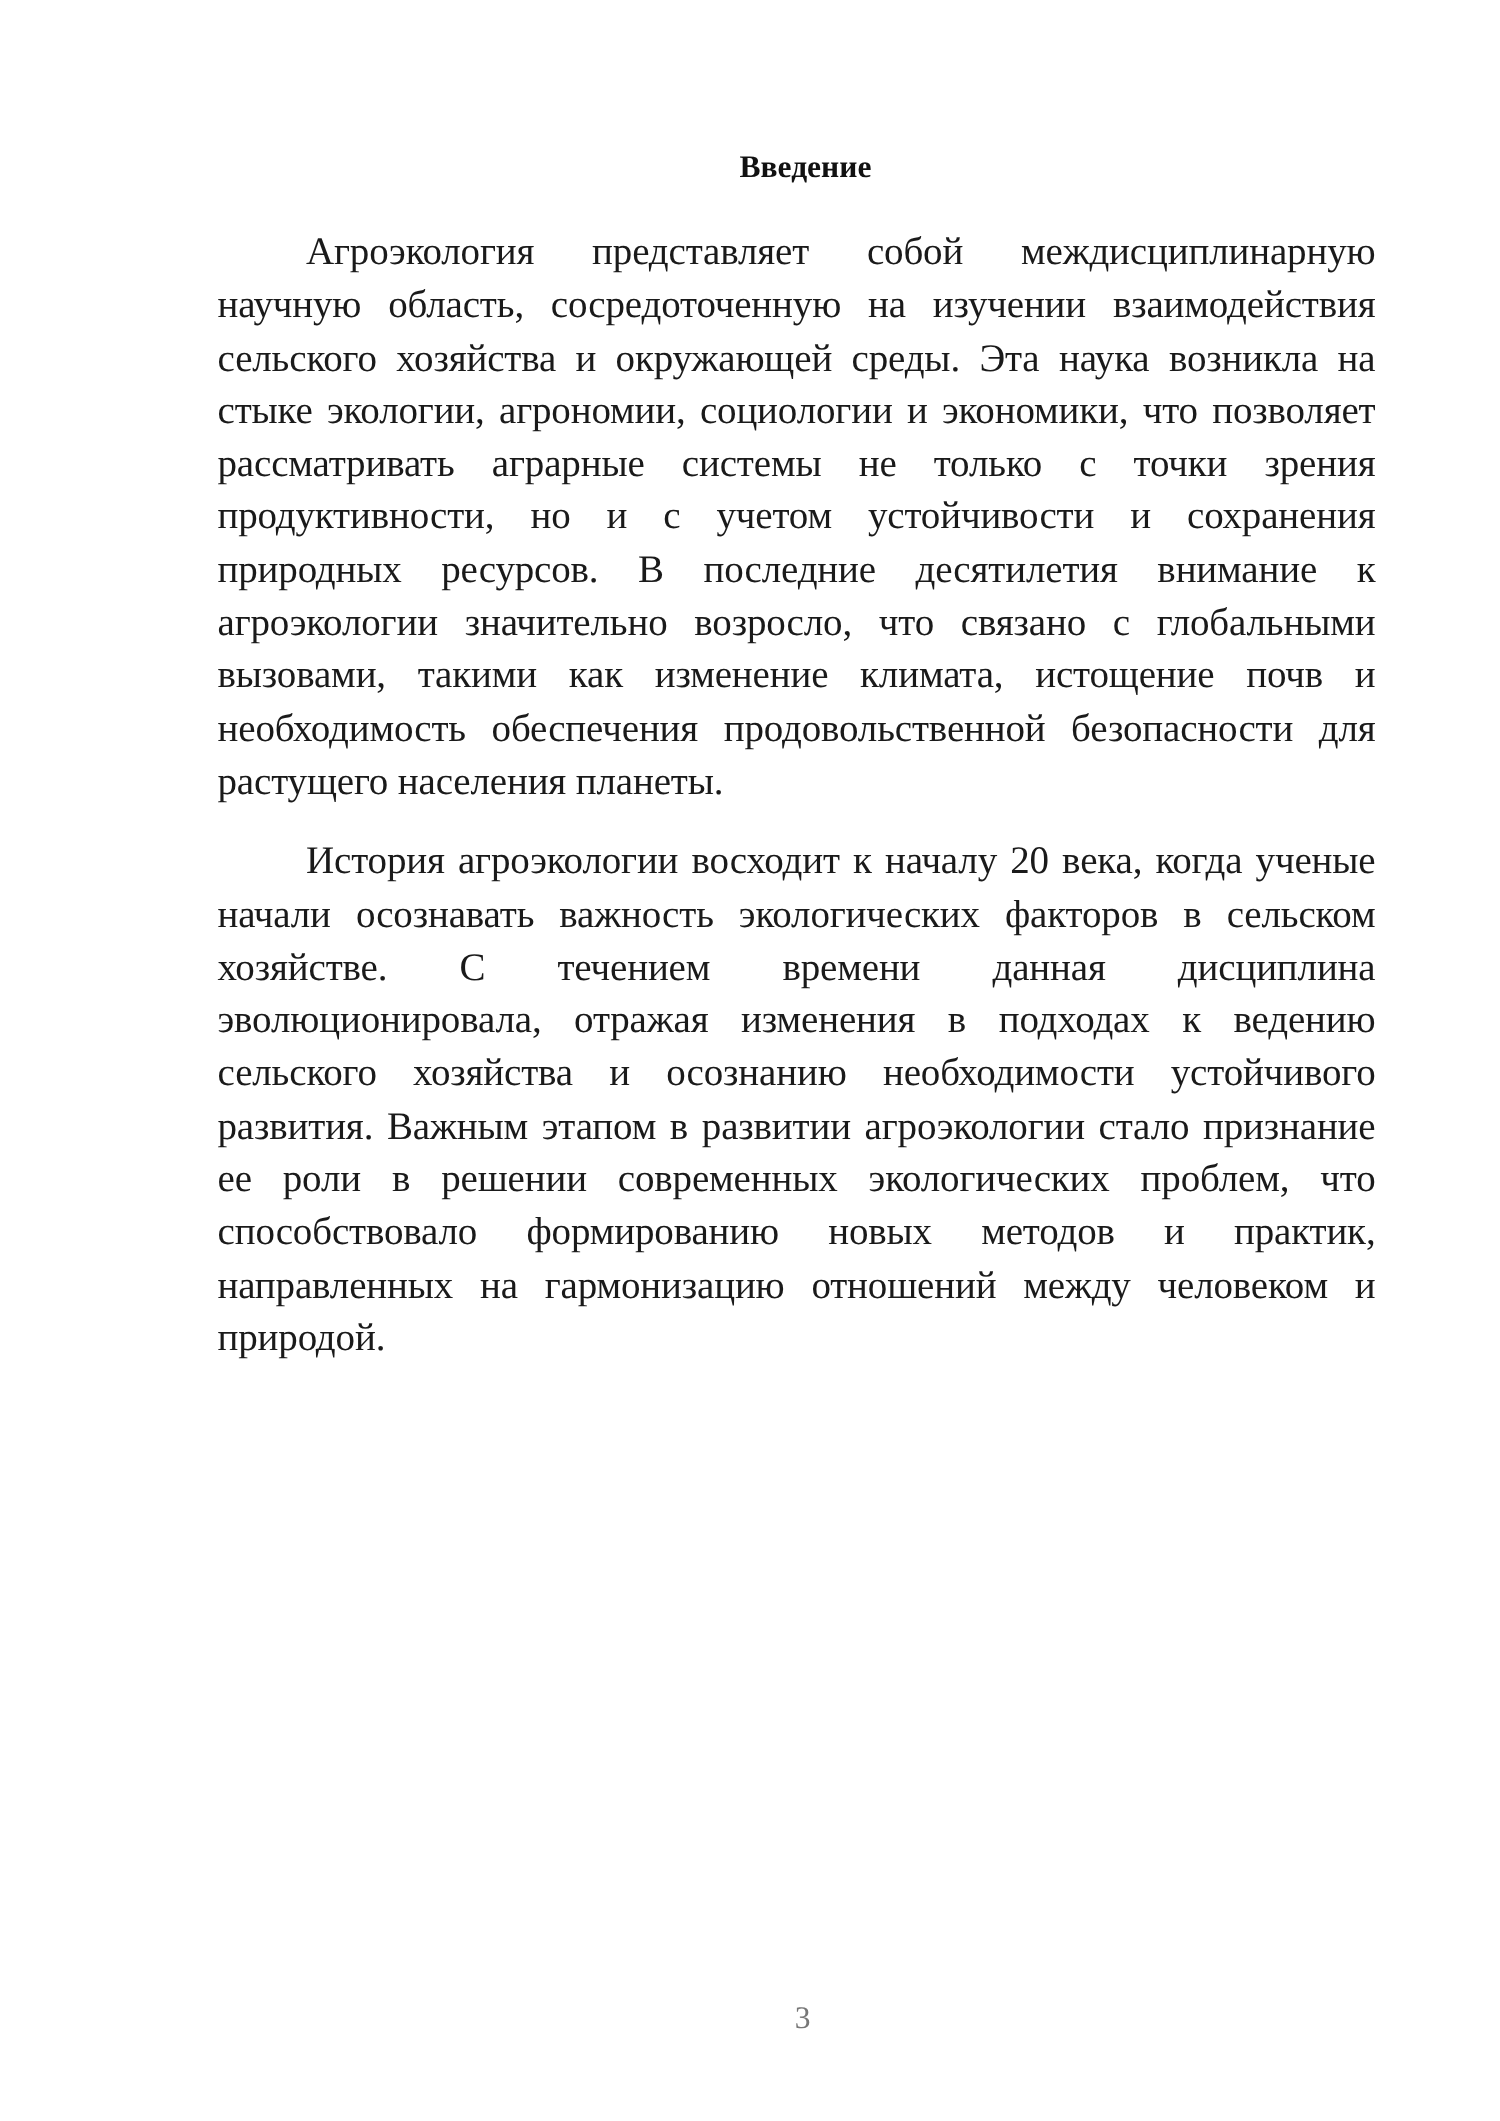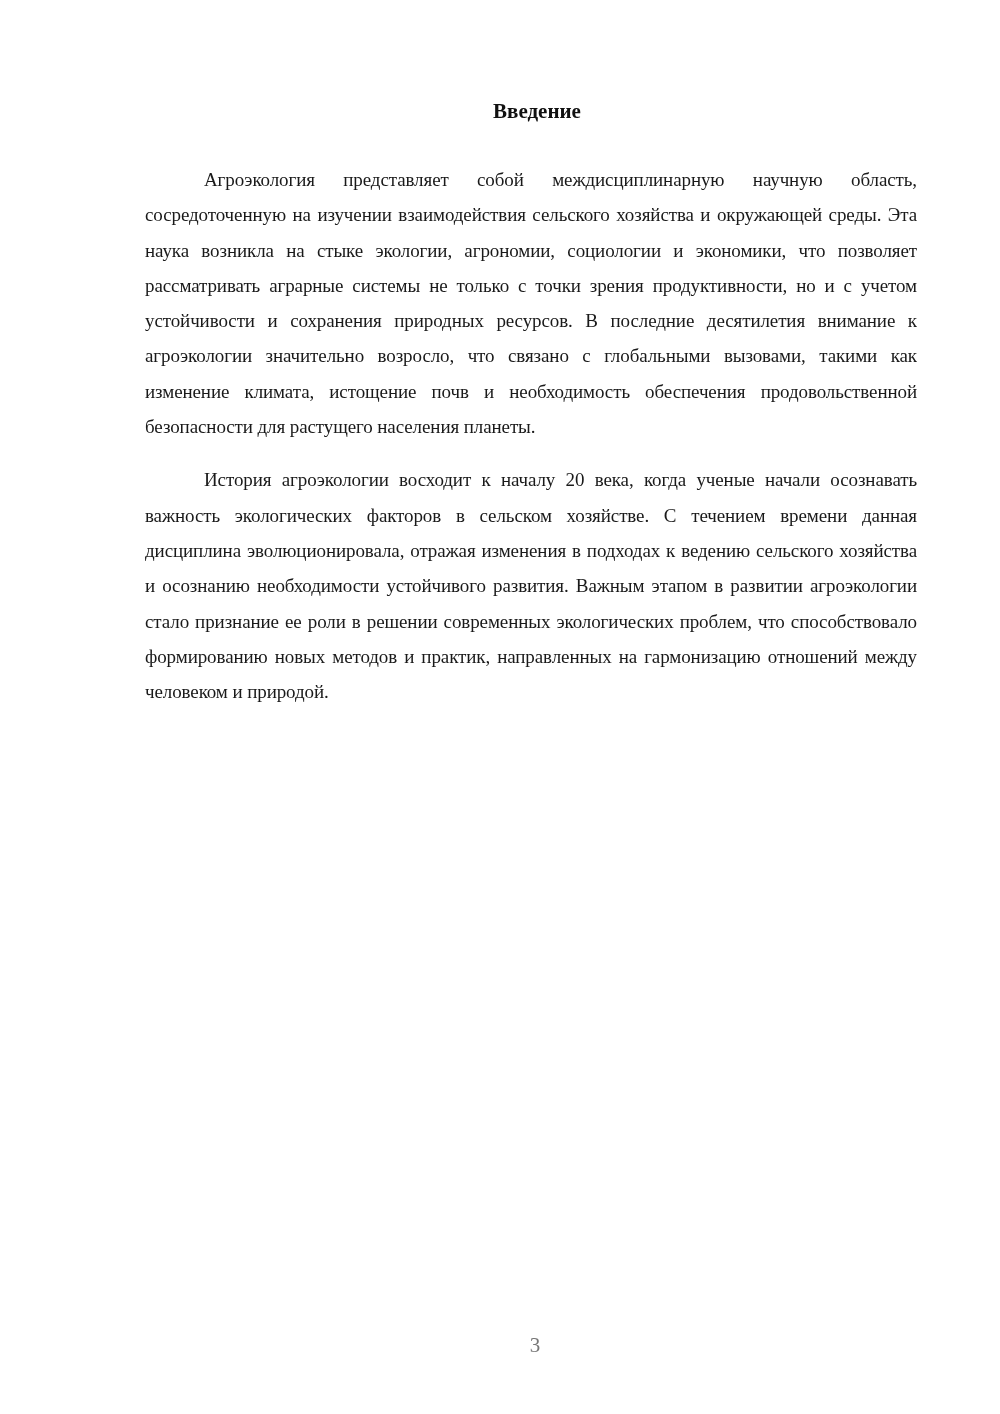--- a/index.html
+++ b/index.html
@@ -27,26 +27,26 @@
       position: absolute;
       left: 145px;
       top: 96px;
       width: 784px;
     }
     .title {
       text-align: center;
       font-weight: bold;
       font-size: 21px;
       line-height: 30px;
-      margin: 0 0 36px 0;
+      margin: 0 0 24px 0;
       padding-left: 0;
       color: #111;
     }
     .para {
-      font-size: 19px;
+      font-size: 26px;
       line-height: 35.3px;
       text-align: justify;
       text-indent: 59px;
       margin: 0 12px 18px 0;
       letter-spacing: -0.1px;
     }
     .page-number {
       position: absolute;
       left: 0;
       width: 1070px;

